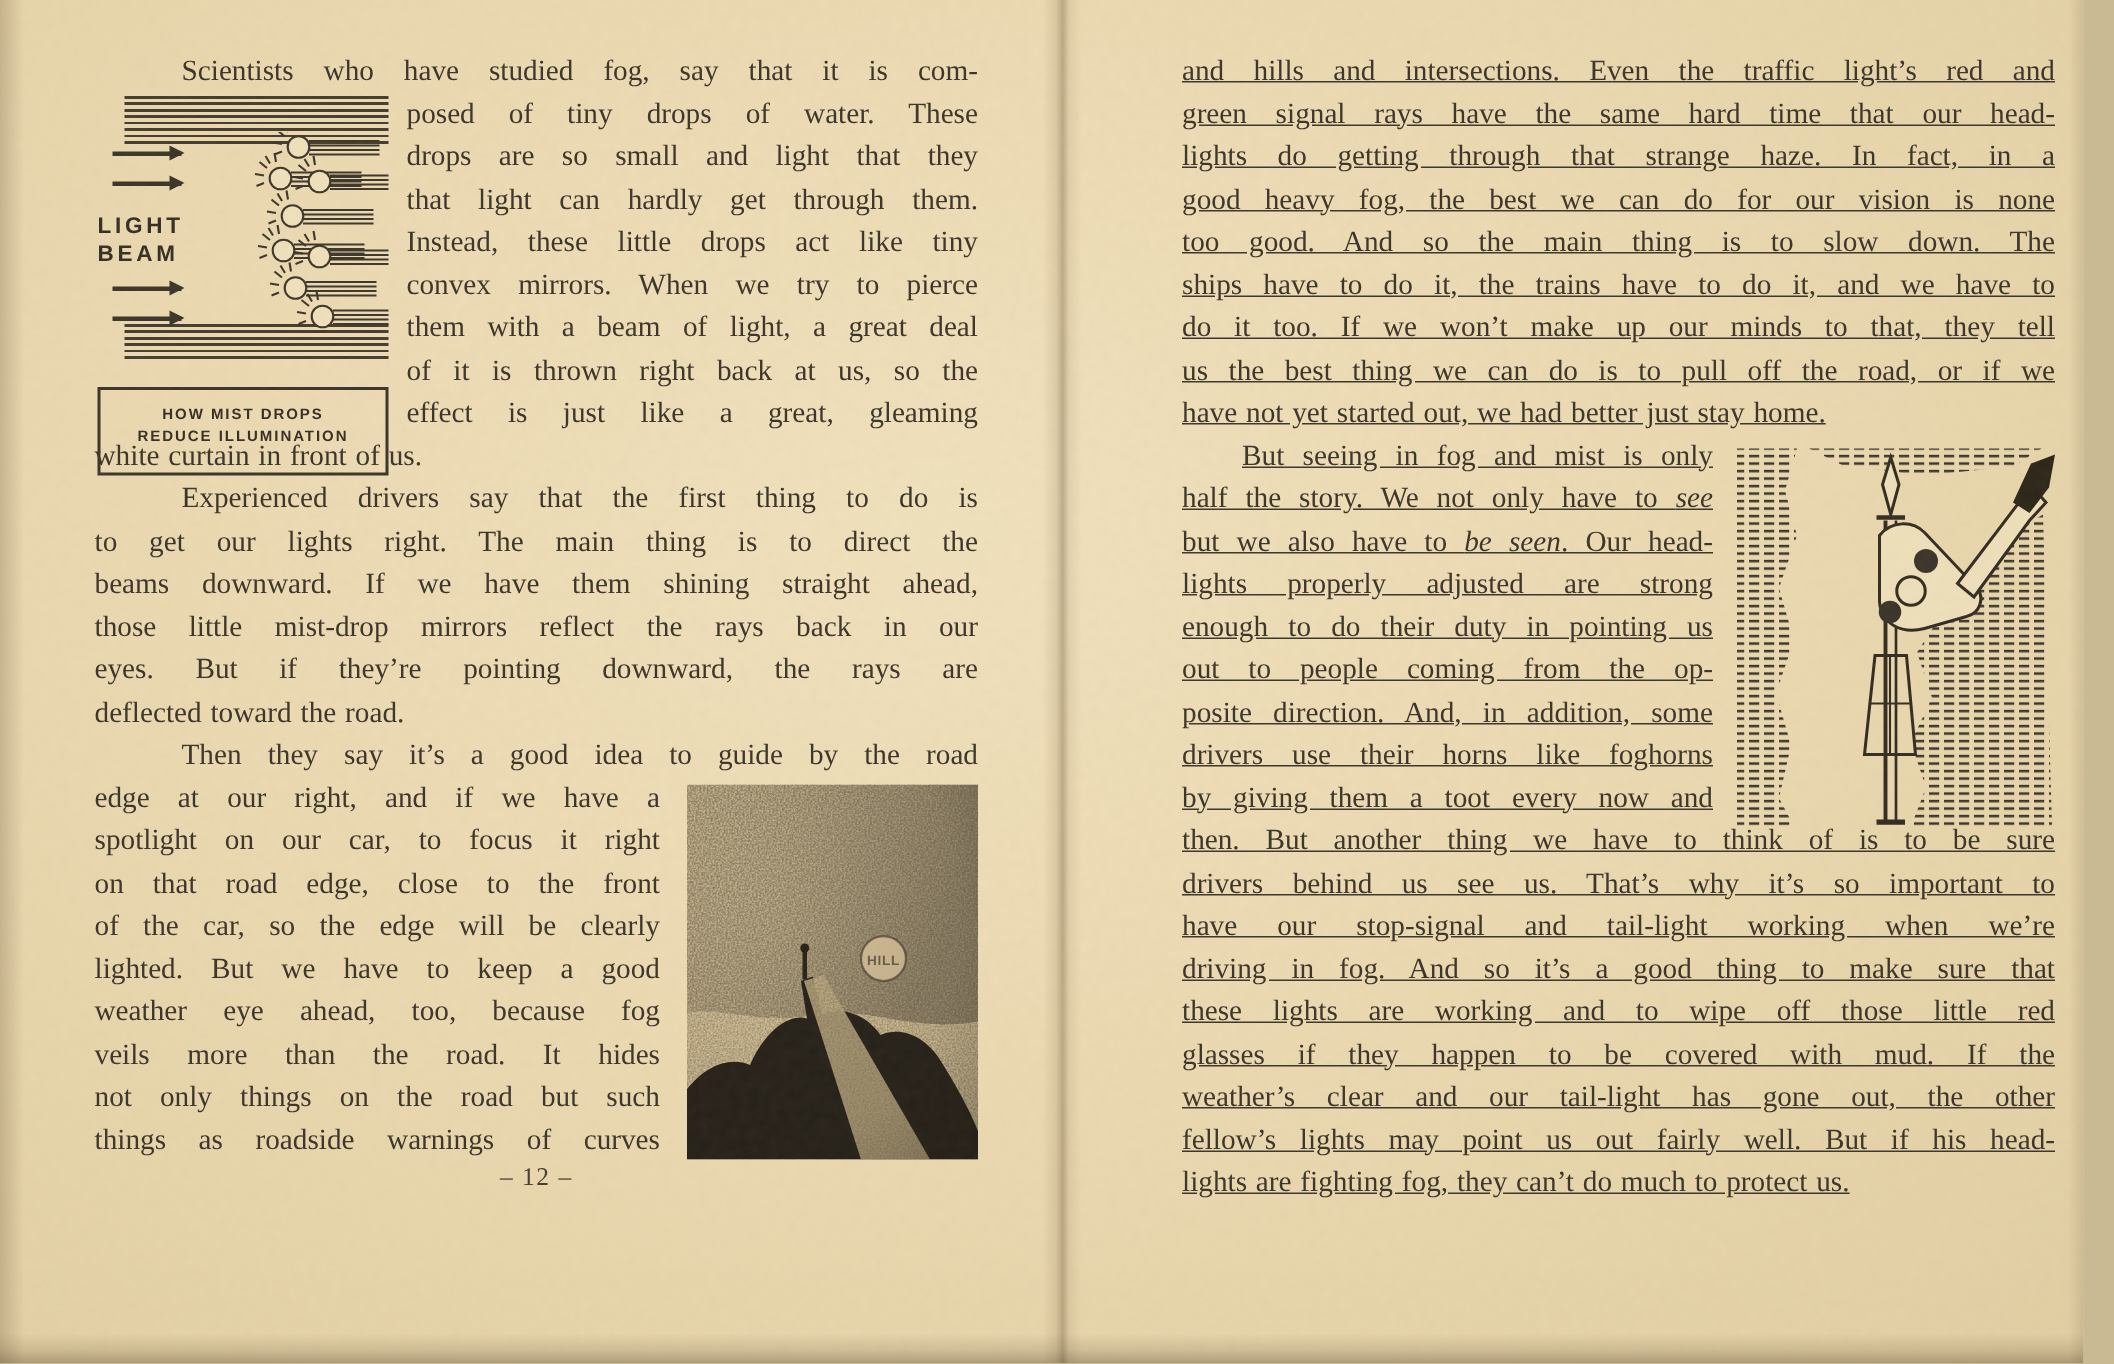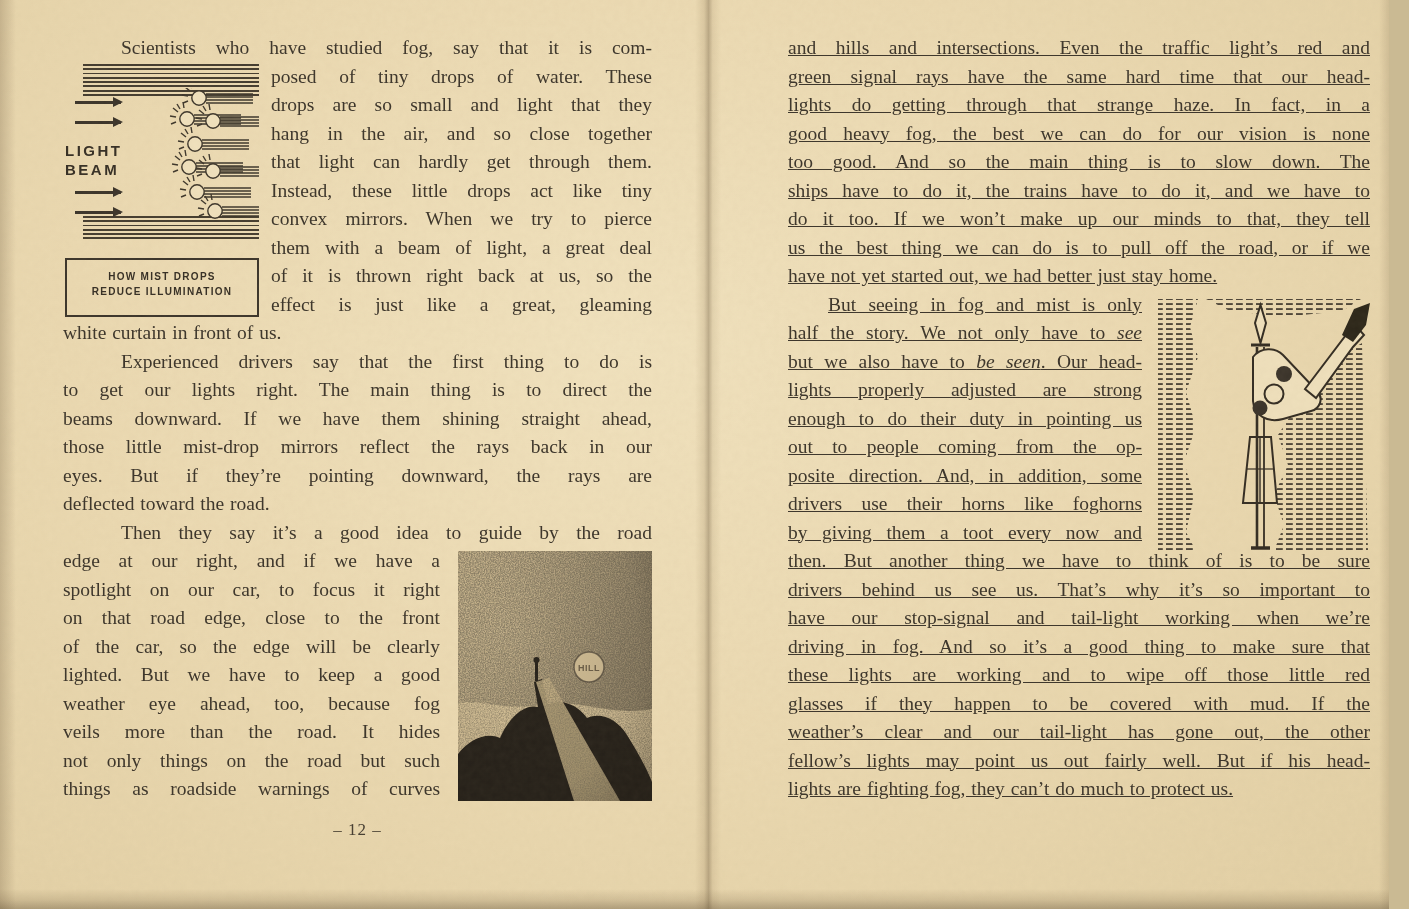--- a/index.html
+++ b/index.html
@@ -13,21 +13,21 @@
   .para,.wraptext{font-size:19.5px;line-height:28.5px;word-spacing:1px;}
   .line{text-align:justify;text-align-last:justify;}
   .line.endline{text-align-last:left;}
   .line.indent{text-indent:58px;}
   .ind-sm .line.indent{text-indent:40px;}
   .wrap{position:relative;}
   .wrap-figleft .wraptext{margin-left:208px;}
   .wrap-photo .wraptext{margin-right:212px;}
   .wrap-sem .wraptext{margin-right:228px;}
   figure{margin:0;padding:0;}
-  .pagenum{margin-top:16px;text-align:center;font-size:17px;letter-spacing:1px;color:#453d30;}
+  .pagenum{margin-top:0;text-align:center;font-size:17px;letter-spacing:1px;color:#453d30;}
   
   .fig-diagram{position:absolute;left:0;top:1px;width:196px;}
   .hatch{height:32px;margin-left:20px;
     background:repeating-linear-gradient(180deg,#443c2f 0 1.8px, rgba(68,60,47,0) 1.8px 4.3px);}
   .hatch-bot{height:26px;}
   .dmid{position:relative;height:118px;padding-top:2px;}
   .arr{width:46px;height:0;border-top:3px solid #3b342a;position:relative;margin:0 0 17px 12px;}
   .arr::after{content:'';position:absolute;right:-2px;top:-7px;width:0;height:0;
     border-left:10px solid #3b342a;border-top:5.5px solid transparent;border-bottom:5.5px solid transparent;}
   .arr.first{margin-top:3px;}
@@ -105,21 +105,20 @@
         </div>
         <div class="hatch hatch-bot"></div>
         <div class="capbox">
           <div>HOW MIST DROPS</div>
           <div>REDUCE ILLUMINATION</div>
         </div>
       </figure>
       <div class="wraptext">
           <div class="line">posed of tiny drops of water. These</div>
           <div class="line">drops are so small and light that they</div>
-          <div class="line">hang in the air, and so close together</div>
           <div class="line">that light can hardly get through them.</div>
           <div class="line">Instead, these little drops act like tiny</div>
           <div class="line">convex mirrors. When we try to pierce</div>
           <div class="line">them with a beam of light, a great deal</div>
           <div class="line">of it is thrown right back at us, so the</div>
           <div class="line">effect is just like a great, gleaming</div>
         </div>
     </div>
 
     <div class="para">

